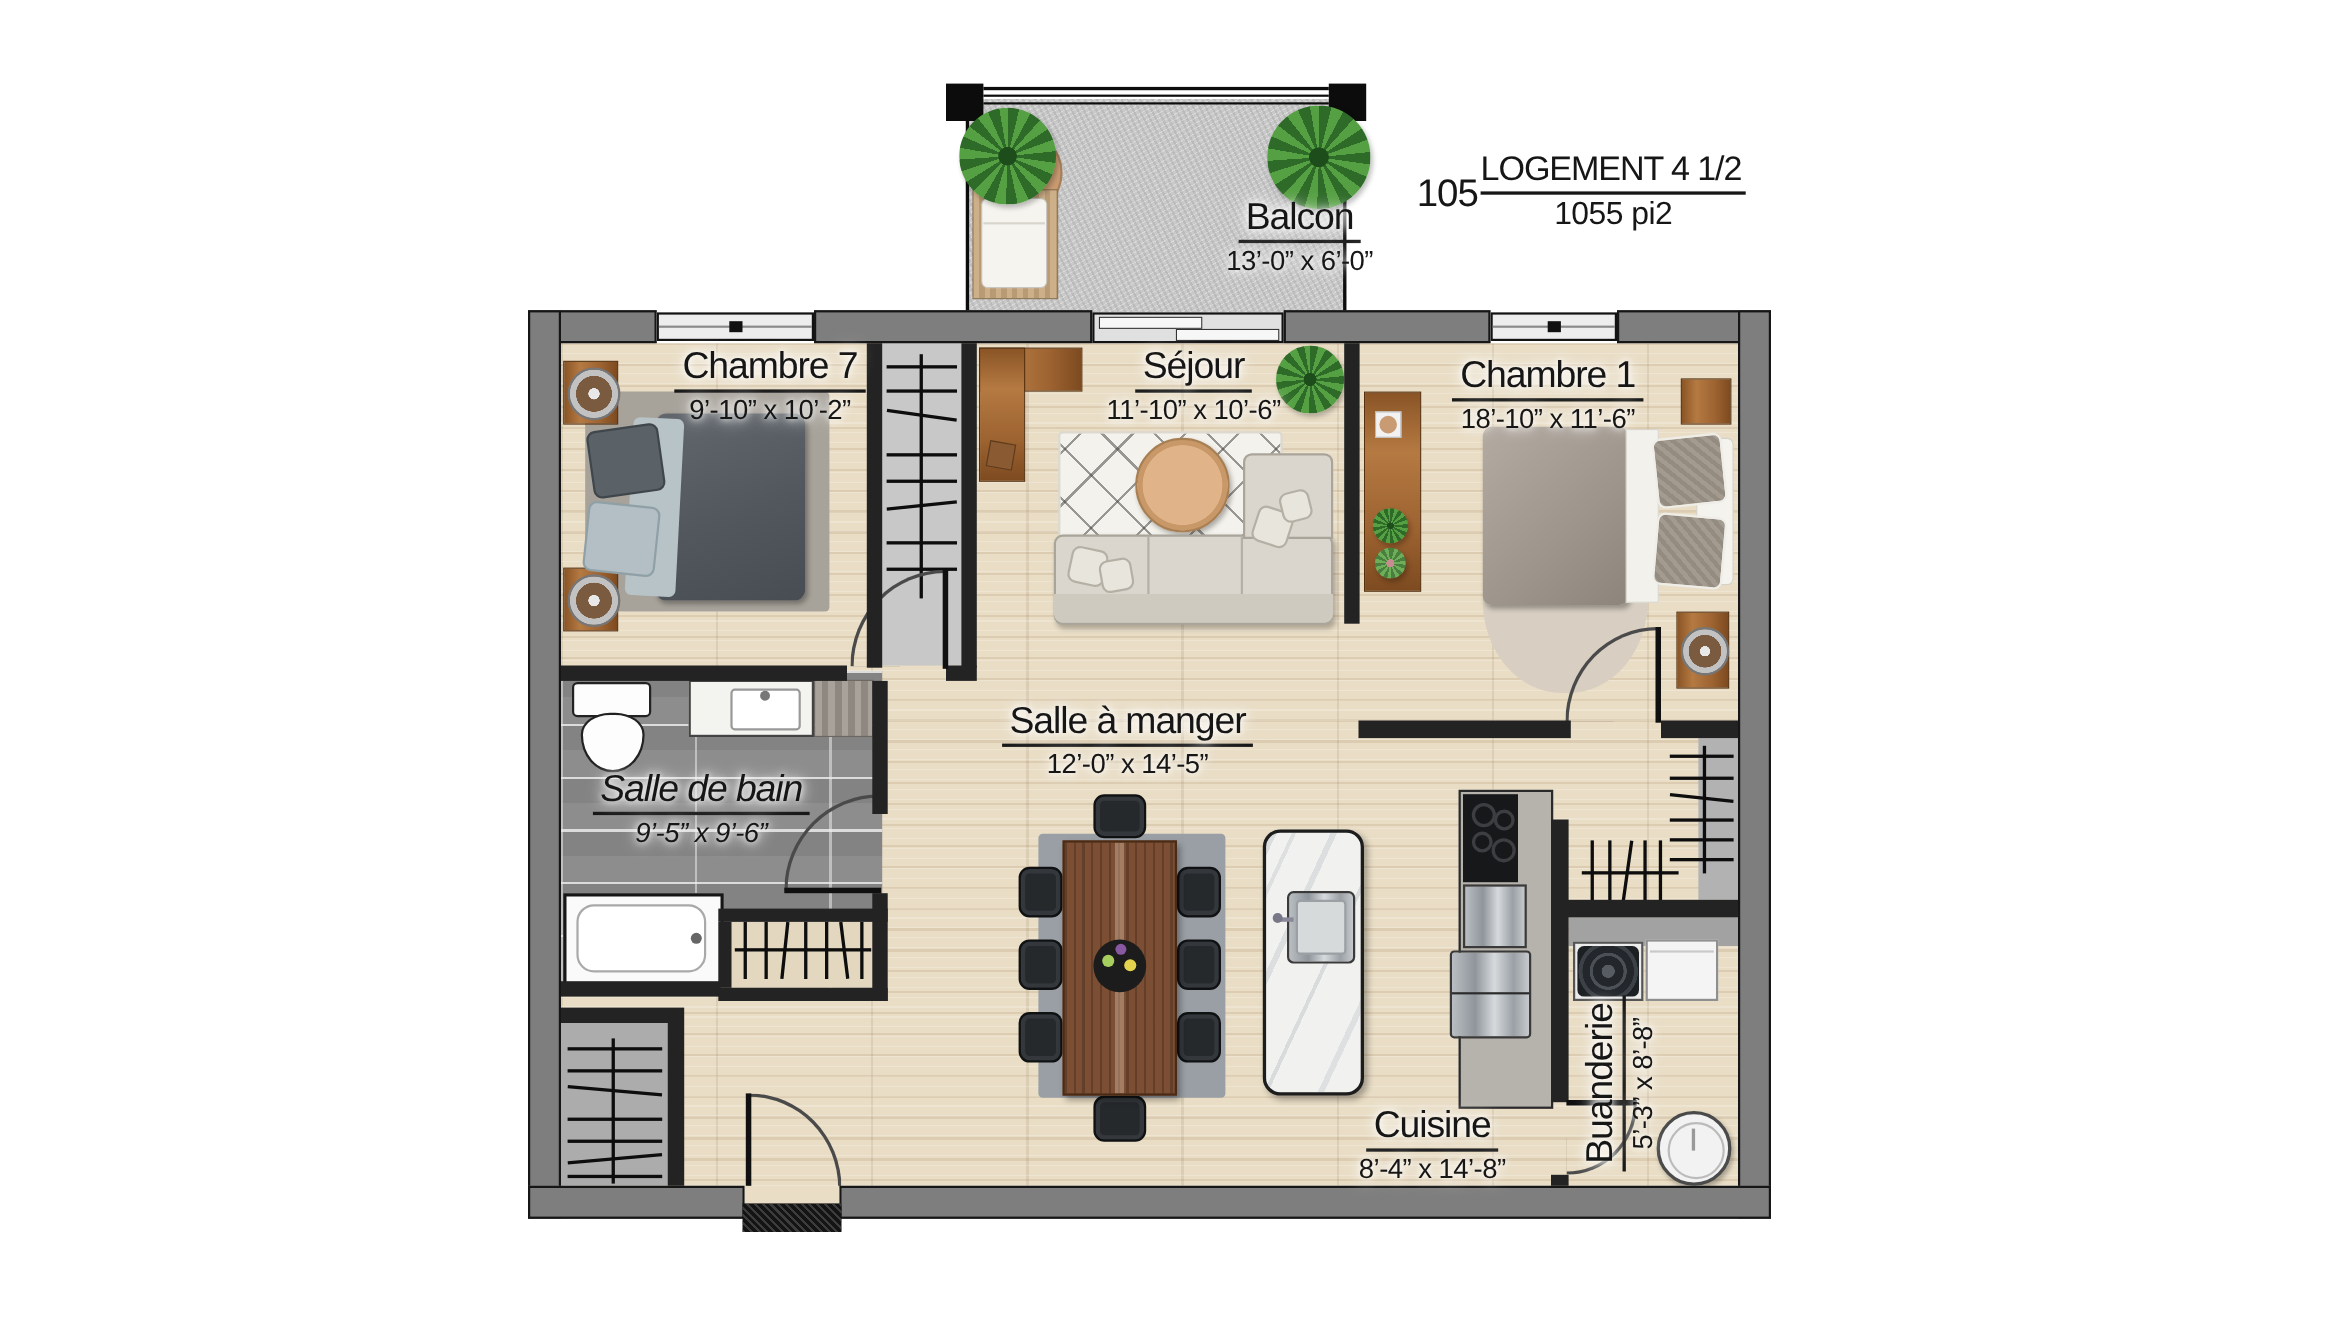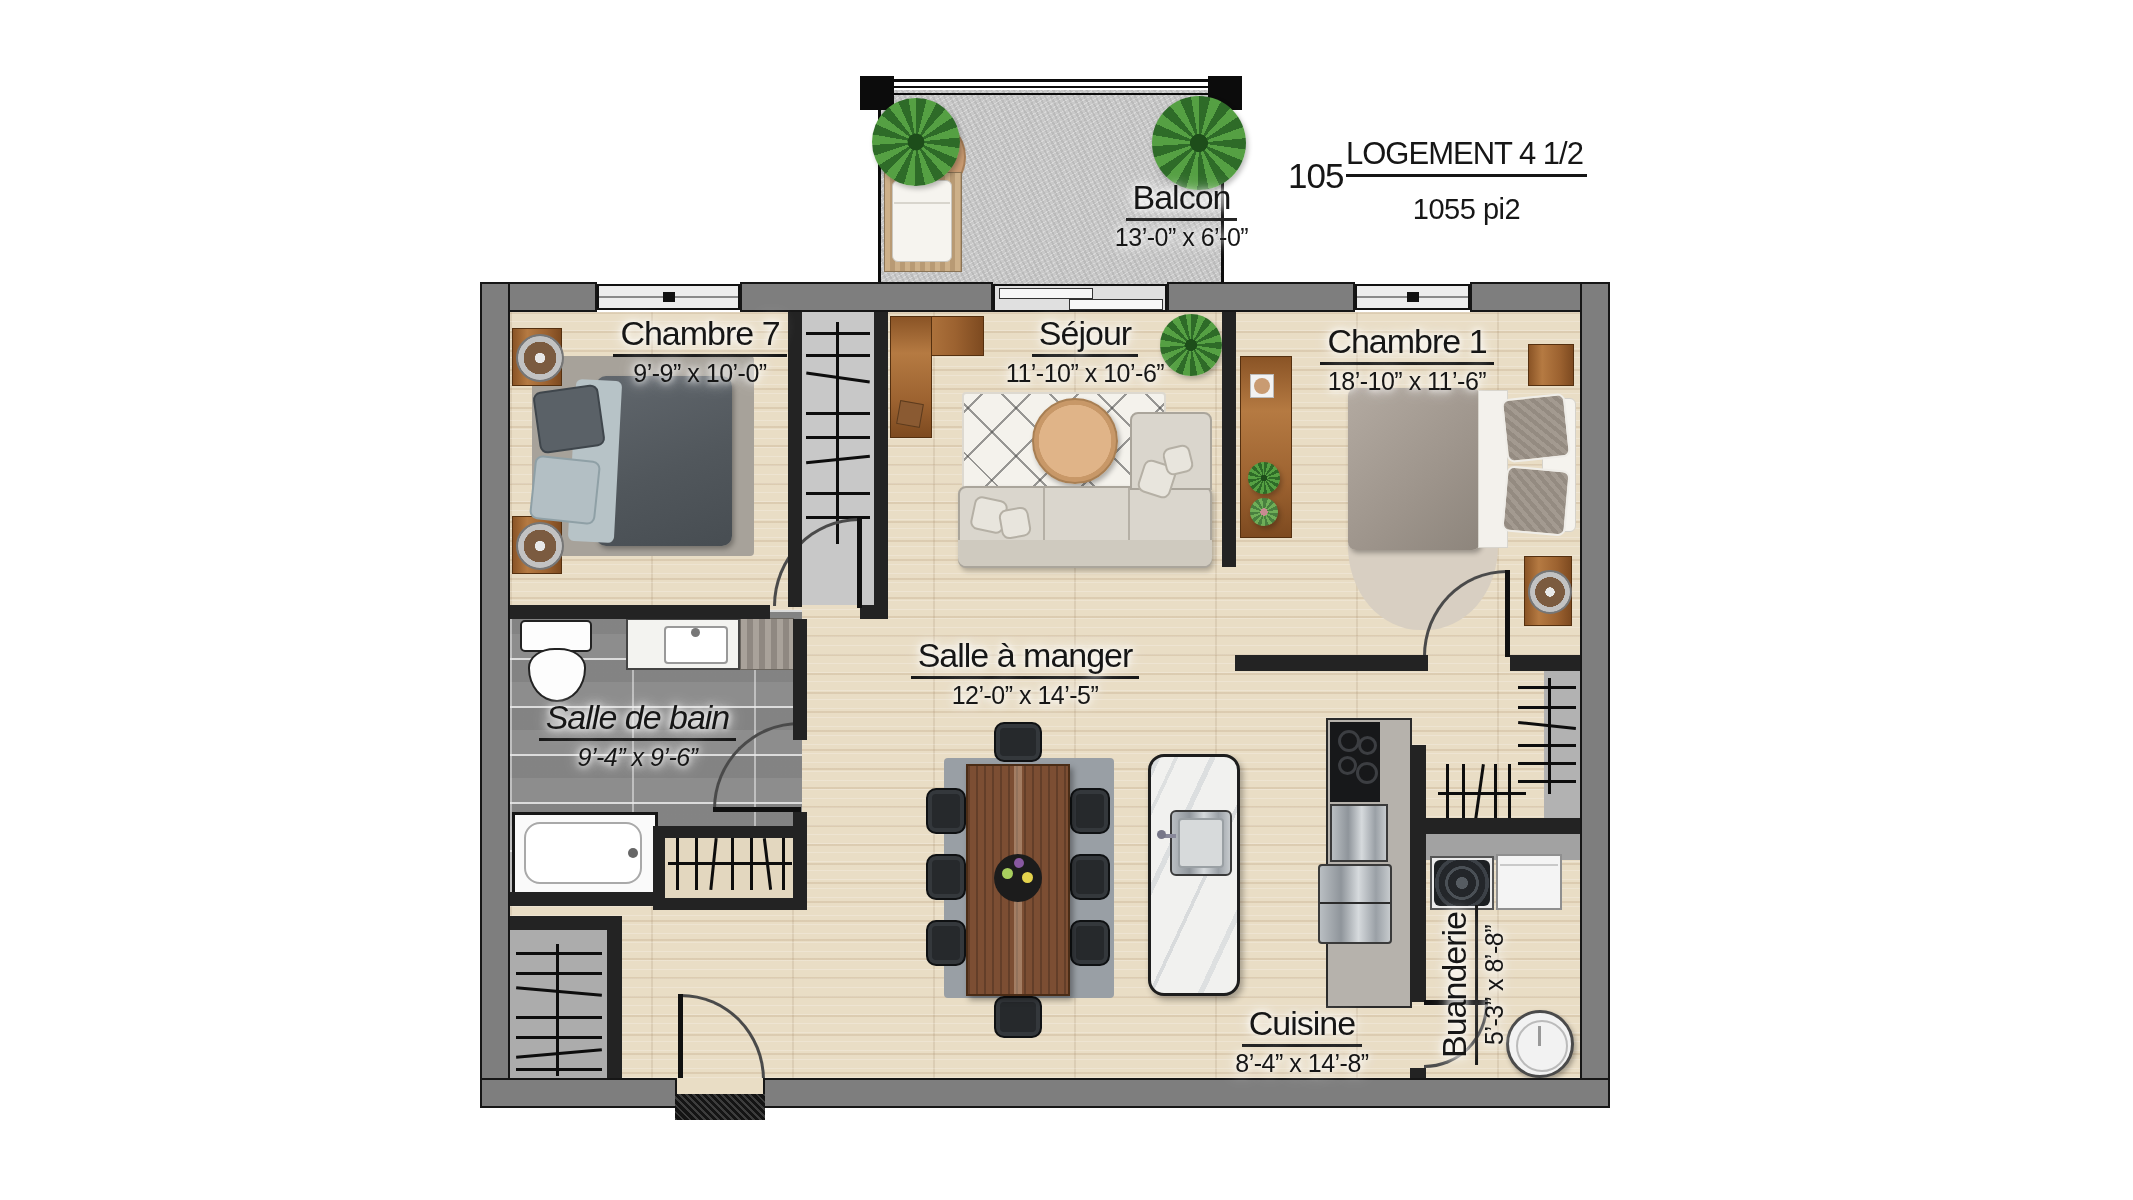--- a/index.html
+++ b/index.html
@@ -49,21 +49,21 @@
   .winline{position:absolute;left:0;right:0;top:10px;height:2px;background:#8a8a8a;}
   .winclip{position:absolute;left:50%;top:6px;width:12px;height:10px;margin-left:-6px;background:#111;}
   
   .rlabel{position:absolute;text-align:center;z-index:30;line-height:1.05;
     text-shadow:0 0 6px #fff,0 0 12px #fff,0 0 18px rgba(255,255,255,.85);}
   .rname{display:inline-block;font-size:34px;letter-spacing:-1px;border-bottom:3px solid #161616;padding:0 7px 2px;}
   .rdims{font-size:25px;letter-spacing:-.5px;margin-top:3px;}
   .title-num{position:absolute;font-size:35px;letter-spacing:-1px;z-index:30;}
   .title-col{position:absolute;z-index:30;text-align:center;}
   .title-name{font-size:31px;letter-spacing:-1px;border-bottom:3px solid #161616;padding:0 4px 2px 0;}
-  .title-area{font-size:29px;letter-spacing:-.5px;margin-top:16px;}
+  .title-area{font-size:29px;letter-spacing:-.5px;margin-top:2px;}
 </style>
 </head>
 <body>
 
 <div id="canvas">
 
   <div class="floor-concrete" style="left:878px;top:90px;width:346px;height:198px;"></div>
   <div class="abs" style="left:894px;top:79px;width:314px;height:3px;background:#0c0c0c;z-index:3;"></div>
   <div class="abs" style="left:894px;top:86px;width:314px;height:2px;background:#0c0c0c;z-index:3;"></div>
   <div class="abs" style="left:894px;top:93px;width:314px;height:2px;background:#0c0c0c;z-index:3;"></div>
@@ -161,21 +161,21 @@
   <div class="tick" style="left:806px;top:332px;width:64px;height:3px;"></div>
   <div class="tick" style="left:806px;top:354px;width:64px;height:3px;"></div>
   <div class="tick" style="left:806px;top:376px;width:64px;height:3px;transform:rotate(8deg);"></div>
   <div class="tick" style="left:806px;top:412px;width:64px;height:3px;"></div>
   <div class="tick" style="left:806px;top:436px;width:64px;height:3px;"></div>
   <div class="tick" style="left:806px;top:458px;width:64px;height:3px;transform:rotate(-6deg);"></div>
   <div class="tick" style="left:806px;top:492px;width:64px;height:3px;"></div>
   <div class="tick" style="left:806px;top:516px;width:64px;height:3px;"></div>
   <div class="rlabel" style="left:600px;top:316px;width:200px;">
     <div class="rname">Chambre 7</div>
-    <div class="rdims">9’-9” x 10’-0”</div>
+    <div class="rdims">9’-10” x 10’-2”</div>
   </div>
 
   <div class="furn wood" style="left:890px;top:316px;width:94px;height:40px;z-index:5;"></div>
   <div class="furn woodv" style="left:890px;top:316px;width:42px;height:122px;z-index:5;"></div>
   <div class="furn" style="left:898px;top:402px;width:24px;height:24px;background:#8a5a32;border:1px solid #5c3a1c;transform:rotate(10deg);z-index:6;"></div>
   <div class="plant" style="left:1160px;top:314px;width:62px;height:62px;"></div>
   <div class="rug" style="left:962px;top:392px;width:200px;height:156px;background-color:#f4f2ec;background-image:repeating-linear-gradient(45deg, rgba(60,60,60,.5) 0 2px, rgba(0,0,0,0) 2px 34px),repeating-linear-gradient(-45deg, rgba(60,60,60,.5) 0 2px, rgba(0,0,0,0) 2px 34px);border:2px solid #ddd9d0;"></div>
   <div class="furn" style="left:1032px;top:398px;width:86px;height:86px;border-radius:50%;background:radial-gradient(circle,#e0b488 0 62%, #c89868 63% 100%);border:2px solid #a87f53;z-index:5;box-shadow:2px 3px 5px rgba(0,0,0,.3);"></div>
   <div class="furn" style="left:958px;top:486px;width:254px;height:82px;background:#dad6cd;border:2px solid #aaa59b;border-radius:8px;z-index:5;box-shadow:2px 3px 5px rgba(0,0,0,.25);"></div>
   <div class="furn" style="left:1130px;top:412px;width:82px;height:78px;background:#dad6cd;border:2px solid #aaa59b;border-radius:8px 8px 0 0;z-index:5;"></div>
@@ -222,21 +222,21 @@
   <div class="rail" style="left:668px;top:862px;width:124px;height:3px;"></div>
   <div class="tick" style="left:676px;top:838px;width:3px;height:52px;"></div>
   <div class="tick" style="left:695px;top:838px;width:3px;height:52px;"></div>
   <div class="tick" style="left:712px;top:838px;width:3px;height:52px;transform:rotate(6deg);"></div>
   <div class="tick" style="left:731px;top:838px;width:3px;height:52px;"></div>
   <div class="tick" style="left:750px;top:838px;width:3px;height:52px;"></div>
   <div class="tick" style="left:766px;top:838px;width:3px;height:52px;transform:rotate(-7deg);"></div>
   <div class="tick" style="left:782px;top:838px;width:3px;height:52px;"></div>
   <div class="rlabel" style="left:520px;top:700px;width:235px;font-style:italic;">
     <div class="rname">Salle de bain</div>
-    <div class="rdims">9’-4” x 9’-6”</div>
+    <div class="rdims">9’-5” x 9’-6”</div>
   </div>
 
   <div class="rail" style="left:556px;top:944px;width:3px;height:132px;"></div>
   <div class="tick" style="left:516px;top:952px;width:86px;height:3px;"></div>
   <div class="tick" style="left:516px;top:972px;width:86px;height:3px;"></div>
   <div class="tick" style="left:516px;top:990px;width:86px;height:3px;transform:rotate(5deg);"></div>
   <div class="tick" style="left:516px;top:1016px;width:86px;height:3px;"></div>
   <div class="tick" style="left:516px;top:1036px;width:86px;height:3px;"></div>
   <div class="tick" style="left:516px;top:1052px;width:86px;height:3px;transform:rotate(-5deg);"></div>
   <div class="tick" style="left:516px;top:1068px;width:86px;height:3px;"></div>

